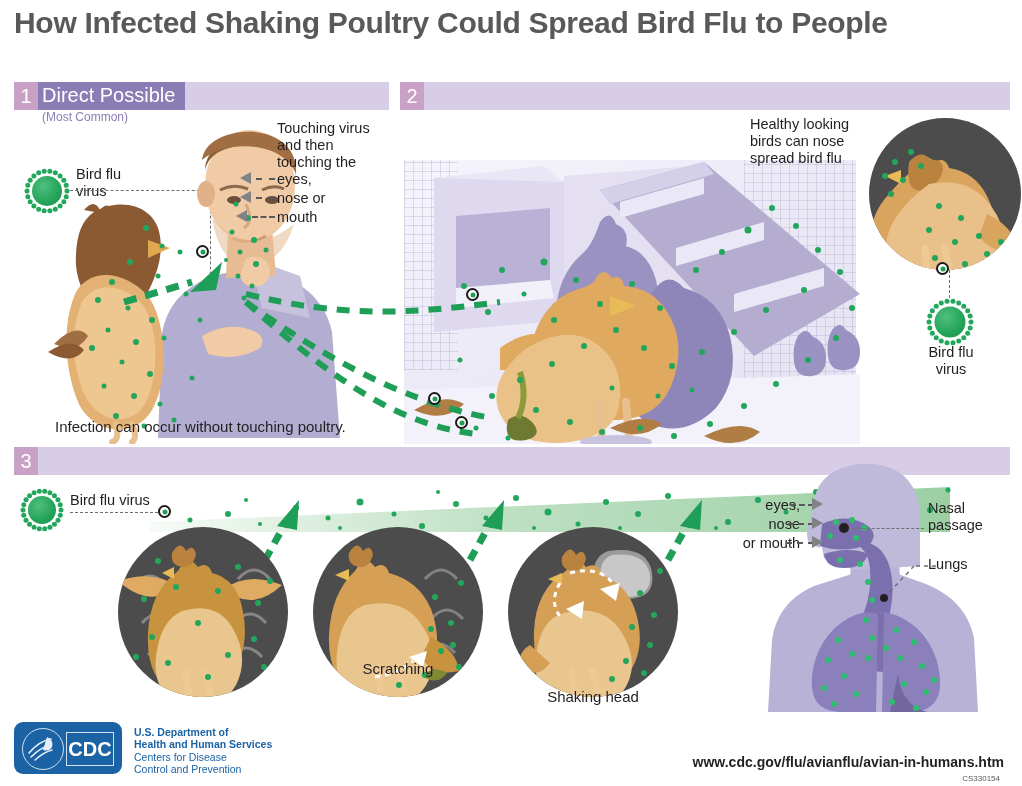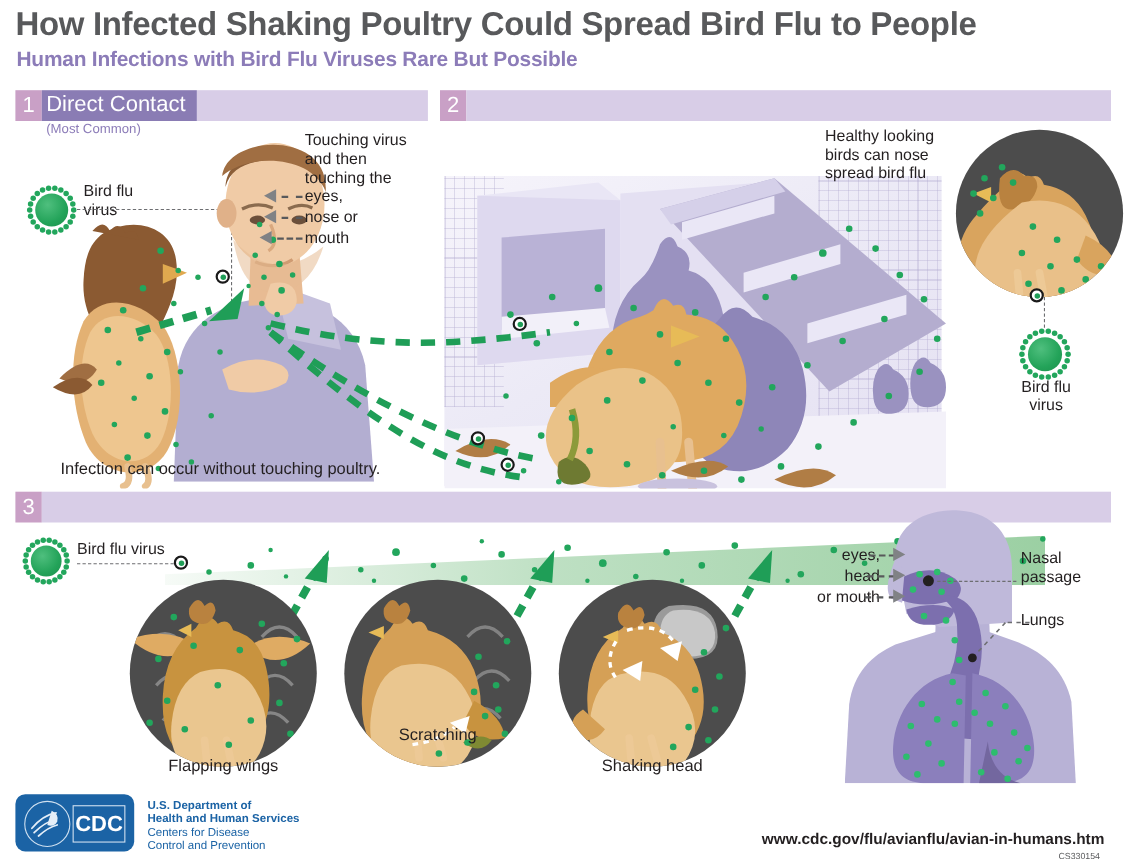--- a/index.html
+++ b/index.html
@@ -141,25 +141,24 @@
 
   
   .shape{position:absolute;}
 </style>
 </head>
 <body>
 
 <div class="page">
 
   <div class="main-title">How Infected Shaking Poultry Could Spread Bird Flu to People</div>
-  <div class="sub-title">Human Infections with Bird Flu Viruses Rare But Possible</div>
 
   <div class="sec-bar" style="left:14px;top:82px;width:375px;">
     <div class="sec-num">1</div>
-    <div class="sec-name">Direct Contact</div>
+    <div class="sec-name">Direct Possible</div>
     <div class="sec-tail"></div>
   </div>
   <div class="most-common">(Most Common)</div>
 
   <div class="sec-bar" style="left:400px;top:82px;width:610px;">
     <div class="sec-num">2</div>
     <div class="sec-tail"></div>
   </div>
 
   <div class="virus" id="v1" style="left:24px;top:168px;width:46px;height:46px;">
@@ -719,21 +718,20 @@
           <circle cx="80" cy="96" r="3"></circle>
         <circle cx="110" cy="128" r="3"></circle>
           <circle cx="50" cy="136" r="3"></circle>
           <circle cx="90" cy="150" r="3"></circle>
         <circle cx="152" cy="54" r="3"></circle>
           <circle cx="18" cy="130" r="3"></circle>
           <circle cx="146" cy="140" r="3"></circle>
       </g>
     </svg>
   </div>
-  <div class="cap" style="left:103px;top:688px;">Flapping wings</div>
 
   <div class="bird-circle" style="left:313px;top:527px;">
     <svg width="170" height="170" viewBox="0 0 170 170">
       <g stroke="#9a9a9a" stroke-width="3" fill="none" opacity=".7">
         <path d="M112 52 q 16 -18 32 0"></path>
           <path d="M118 92 q 16 -18 32 0"></path>
           <path d="M110 126 q 16 -18 32 0"></path>
       </g>
       <path d="M42 44 q 10 -18 20 -4 q 10 -6 14 6 q 30 8 42 36 q 16 44 -10 74 q -26 28 -60 14 q -34 -16 -32 -62 q 2 -42 26 -64 Z" fill="#d5a056"></path>
       <path d="M52 78 q 40 -8 58 22 q 20 32 2 60 q -20 28 -58 18 q -34 -10 -30 -52 q 4 -40 28 -48 Z" fill="#eac68f"></path>
@@ -836,21 +834,21 @@
         <circle cx="136" cy="222" r="3"></circle>
       <circle cx="158" cy="230" r="3"></circle>
         <circle cx="124" cy="240" r="3"></circle>
         <circle cx="148" cy="246" r="3"></circle>
       <circle cx="118" cy="186" r="3"></circle>
         <circle cx="166" cy="218" r="3"></circle>
     </g>
   </svg>
 
   <div class="lbl r" style="left:660px;top:497px;width:140px;">eyes,</div>
-  <div class="lbl r" style="left:660px;top:516px;width:140px;">head</div>
+  <div class="lbl r" style="left:660px;top:516px;width:140px;">nose</div>
   <div class="lbl r" style="left:652px;top:535px;width:148px;">or mouth</div>
   <div class="dash-short" style="left:790px;top:504px;width:24px;"></div>
   <div class="dash-short" style="left:788px;top:523px;width:26px;"></div>
   <div class="dash-short" style="left:786px;top:542px;width:28px;"></div>
   <div class="arr-gray right" style="left:812px;top:498px;"></div>
   <div class="arr-gray right" style="left:812px;top:517px;"></div>
   <div class="arr-gray right" style="left:812px;top:536px;"></div>
 
   <div class="leader" style="left:852px;top:528px;width:72px;"></div>
   <div class="lbl" style="left:928px;top:500px;width:96px;">

